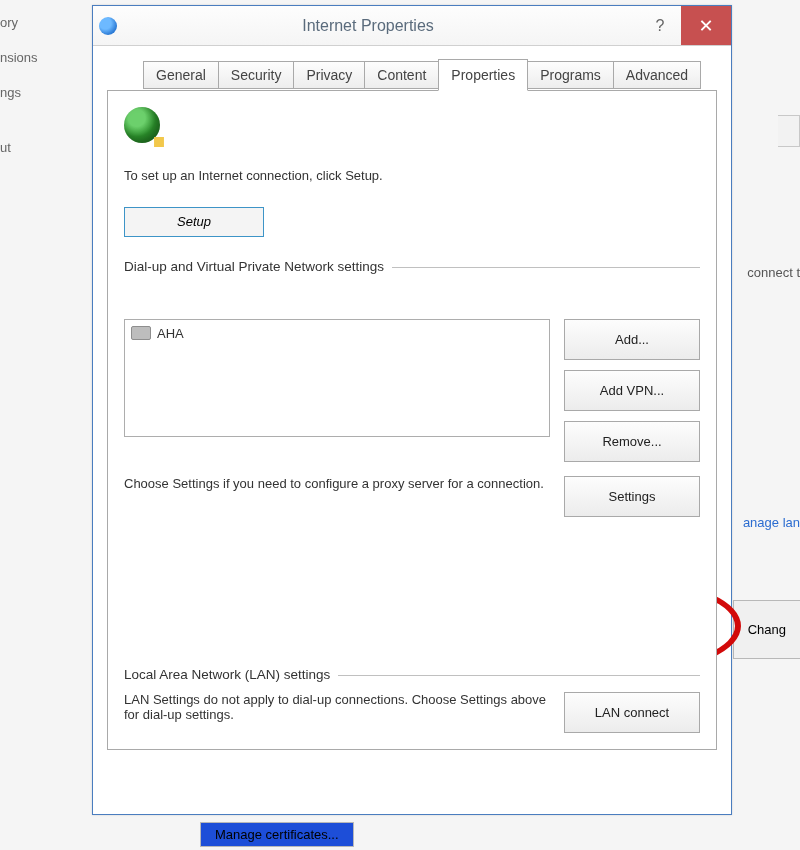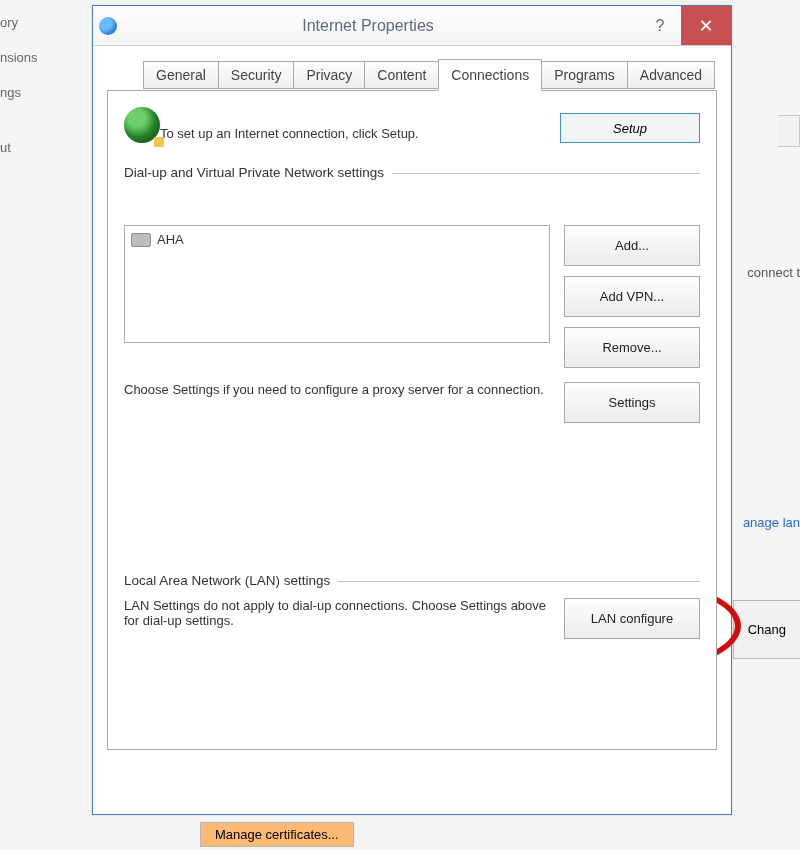--- a/index.html
+++ b/index.html
@@ -117,21 +117,21 @@
   }
   .tabpanel {
     border:1px solid #a9a9a9;
     background:#fff;
     position:relative;
     z-index:1;
     padding:14px 16px 60px 16px;
     height:660px;
   }
 
-  .setup-row { display:flex; gap:0; align-items:flex-end; }
+  .setup-row { display:flex; gap:22px; align-items:flex-start;flex-direction:column; }
   .setup-row .globe {
     width:36px;height:36px;
     border-radius:50%;
     background: radial-gradient(circle at 35% 30%, #6cd06c 0 25%, #2b8f2b 55%, #1c6b1c 100%);
     box-shadow: inset -4px -4px 8px rgba(0,0,0,0.25);
     position:relative;
     margin-top:2px;
   }
   .setup-row .globe::after{
     content:"";
@@ -209,21 +209,21 @@
     display:flex; justify-content:flex-end; gap:10px;
     background:#f4f4f4;
   }
   .footer .win-btn { width:100px; }
 
   .manage-cert {
     position:absolute;
     left:200px;
     top:822px;
     border:1px solid #b8b8b8;
-    background:#fdba74;
+    background:#1d4ed8;
     padding:4px 14px;
     font-size:13px;
   }
 </style>
 </head>
 <body>
 
 <div class="bg-left">
   <div>ory</div>
   <div>nsions</div>
@@ -248,21 +248,21 @@
     </div>
   </div>
 
   <div class="content">
 
     <div class="tabs">
       <div class="tab">General</div>
       <div class="tab">Security</div>
       <div class="tab">Privacy</div>
       <div class="tab">Content</div>
-      <div class="tab active">Connections</div>
+      <div class="tab active">Properties</div>
       <div class="tab">Programs</div>
       <div class="tab">Advanced</div>
     </div>
 
     <div class="tabpanel">
 
       <div class="setup-row">
         <div class="globe"></div>
         <div class="txt">To set up an Internet connection, click Setup.</div>
         <button class="setup-btn">Setup</button>
@@ -295,21 +295,21 @@
       </div>
 
       <div class="group" style="margin-top:150px;">
         <div class="group-header">
           <span>Local Area Network (LAN) settings</span>
           <span class="line"></span>
         </div>
         <div class="lan-row">
           <div class="txt">LAN Settings do not apply to dial-up connections. Choose Settings above for dial-up settings.</div>
           <div class="lan-btn-wrap">
-            <button class="win-btn" style="width:136px">LAN configure</button>
+            <button class="win-btn" style="width:136px">LAN connect</button>
           </div>
         </div>
       </div>
 
     </div>
 
     <div class="highlight-ellipse"></div>
 
   </div>
 

